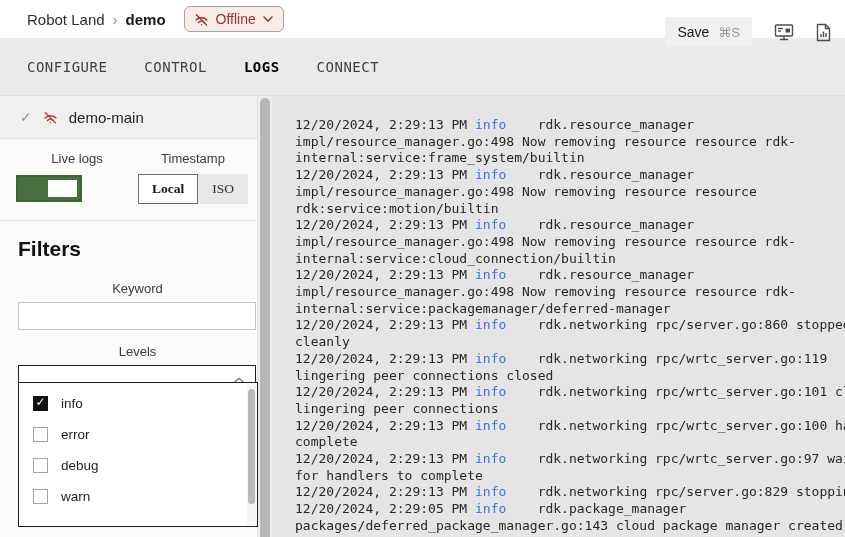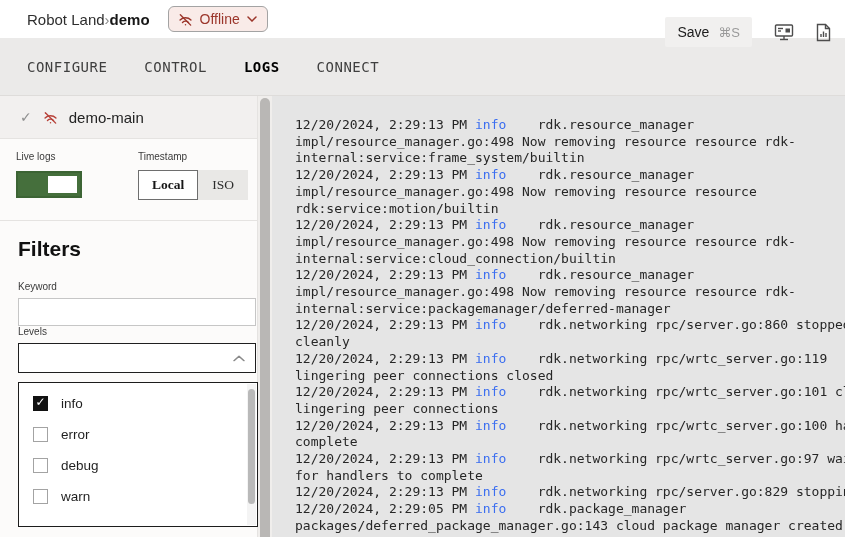--- a/index.html
+++ b/index.html
@@ -1,21 +1,21 @@
 <!DOCTYPE html>
 <html><head>
 <meta charset="utf-8">
 <style>
   * { margin:0; padding:0; box-sizing:border-box; }
   html,body { width:845px; height:537px; overflow:hidden; background:#fff;
     font-family:"Liberation Sans","DejaVu Sans",sans-serif; color:#282828; }
 
   
   .header { height:38px; display:flex; align-items:center; padding:0 14px 0 27px; background:#fff; }
-  .breadcrumb { display:flex; align-items:center; font-size:15px;text-align:right; }
+  .breadcrumb { display:flex; align-items:center; gap:8px; font-size:15px;text-align:right; }
   .crumb-parent { color:#2e2e2e; }
   .crumb-sep { color:#8a8a8a; font-size:15px; }
   .crumb-current { font-weight:700; color:#161616; }
   .status-badge { margin-left:18px; display:flex; align-items:center; gap:7px;
     background:#f9ebe8; border:1px solid #a3a3a3; border-radius:6px;
     padding:4px 10px 4px 9px; color:#9b352a; font-size:14px; cursor:pointer; }
   .status-badge svg { display:block; }
   .header-right { margin-left:auto; display:flex; align-items:center; gap:22px;margin-top:26px; }
   .save-btn { background:#f1f0ef; border:none; border-radius:2px; padding:7px 12px;
     font-size:14px; color:#1c1c1c; display:flex; gap:9px; align-items:center; cursor:pointer;
@@ -34,36 +34,36 @@
   .main { position:relative; height:452px; display:flex; }
 
   
   .sidebar { position:relative; width:258px; background:#fcfbfa; border-right:1px solid #e5e3e1; }
   .part-row { height:43px; background:#f2f0ef; border-bottom:1px solid #e5e3e1;
     display:flex; align-items:center; gap:11px; padding:0 16px 0 20px; cursor:pointer; }
   .part-check { color:#8f8f8f; font-size:14px; }
   .part-name { font-size:15px; color:#232323; }
 
   .controls-row { height:82px; border-bottom:1px solid #e5e3e1; display:flex; padding:12px 0 0 16px; }
-  .field-label { font-size:10px; color:#3a3a3a; }
+  .field-label { font-size:13px; color:#3a3a3a;text-align:center; }
   .live-block { width:122px; }
   .toggle { margin-top:9px; width:66px; height:27px; background:#456f3c; border:2px solid #3c6434;
     position:relative; cursor:pointer; }
   .toggle-knob { position:absolute; right:3px; top:3px; bottom:3px; width:29px; background:#fff; }
   .seg-group { margin-top:8px; display:flex; background:#e9e8e6; width:max-content; }
   .seg-btn { font-size:13.5px; padding:6px 13px; color:#2c2c2c; cursor:pointer;
     border:1px solid transparent; background:transparent; font-family:Liberation Serif, serif; }
   .seg-btn.selected { background:#fff; border:1px solid #6e6e6e; font-weight:700; color:#161616; }
 
   .filters { padding:16px 0 0 18px; }
   .filters-title { font-size:21px; font-weight:700; color:#111; }
   .kw-label { margin-top:20px; }
   .kw-input { margin-top:6px; width:238px; height:28px; border:1px solid #c6c6c6;
     background:#fff; font-family:inherit; font-size:13px; padding:0 8px; }
-  .lv-label { }
+  .lv-label { margin-top:14px; }
   .lv-select { margin-top:6px; width:238px; height:30px; border:1.5px solid #1f1f1f; background:#fff;
     display:flex; align-items:center; justify-content:flex-end; padding-right:10px; cursor:pointer; }
   .chevron-up { color:#8a8a8a; font-size:12px; line-height:1; transform:scaleY(0.9); }
 
   .lv-dropdown { position:absolute; left:18px; top:286px; width:240px; height:145px;
     border:1.5px solid #1c1c1c; background:#fff; overflow:hidden; z-index:5; }
   .lv-item { display:flex; align-items:center; gap:13px; padding:8px 0 8px 14px; cursor:pointer; }
   .checkbox { width:15px; height:15px; border:1.5px solid #a3a3a3; background:#fff; position:relative; }
   .checkbox.checked { background:#111; border-color:#111; }
   .checkbox.checked::after { content:"✓"; position:absolute; left:1.5px; top:-2.5px;

